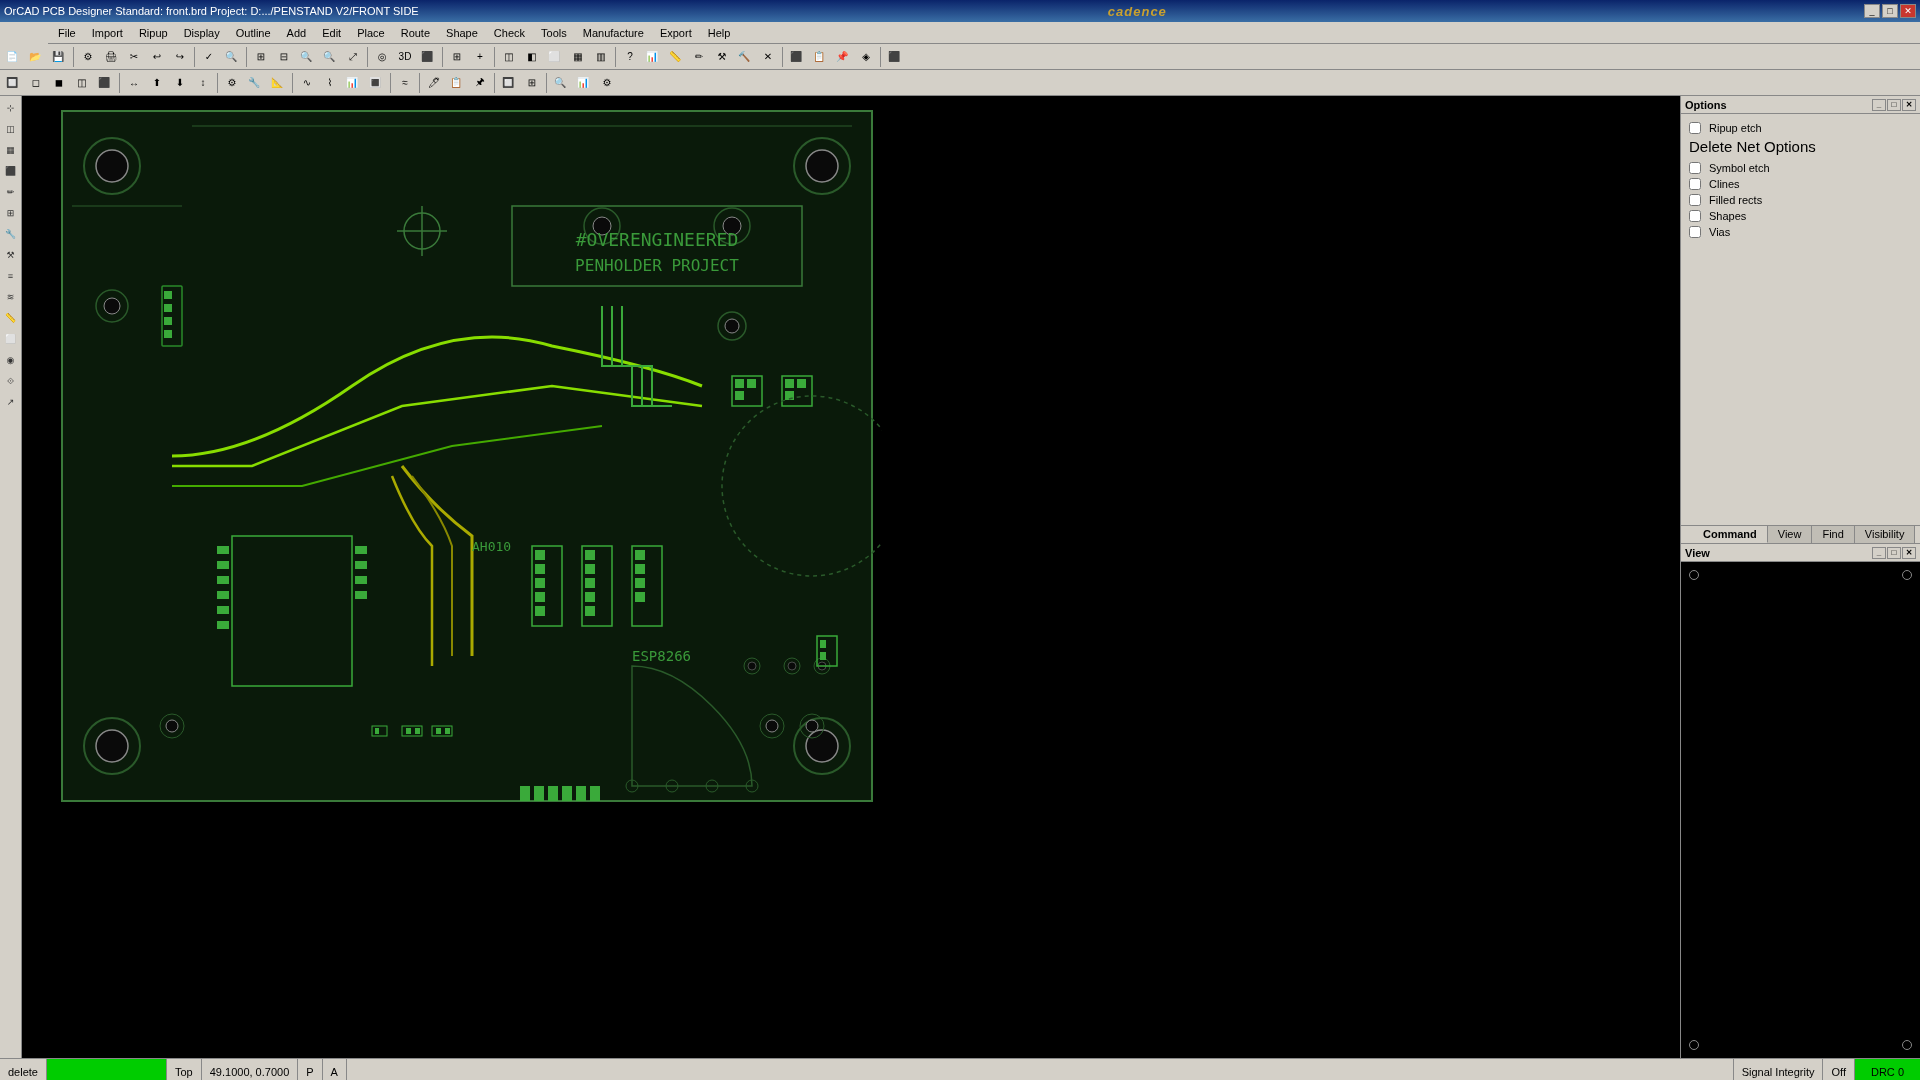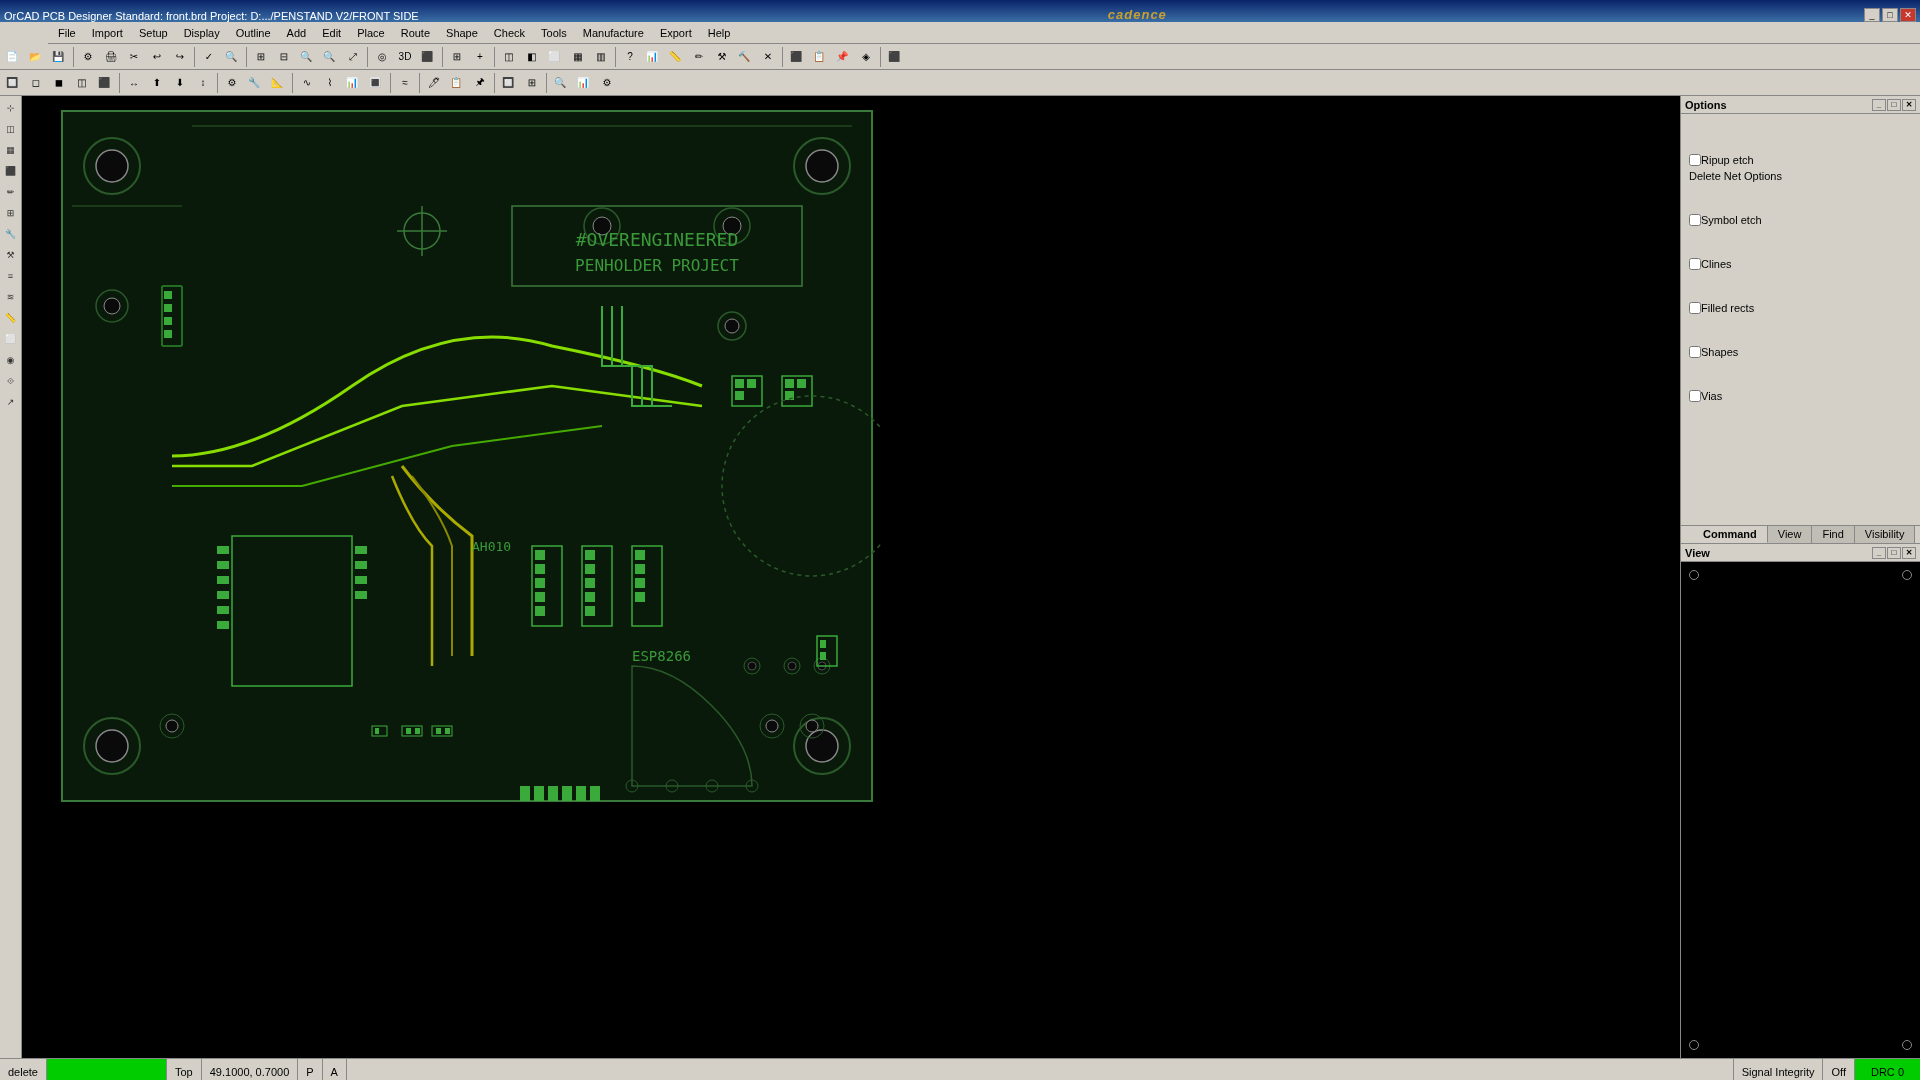--- a/index.html
+++ b/index.html
@@ -3,21 +3,21 @@
   <meta charset="utf-8">
   <style>
     * { margin: 0; padding: 0; box-sizing: border-box; }
     body { width: 1920px; height: 1080px; overflow: hidden; background: #d4d0c8; font-family: 'Segoe UI', Tahoma, Arial, sans-serif; font-size: 11px; }
 
     
     #titlebar {
       height: 22px;
       background: linear-gradient(to bottom, #0a246a, #3a6ea5);
       display: flex;
-      align-items: flex-end;
+      align-items: center;
       justify-content: space-between;
       padding: 0 4px;
       color: white;
       font-size: 11px;
     }
     #titlebar-controls { display: flex; gap: 2px; }
     .title-btn {
       width: 16px; height: 14px;
       background: #d4d0c8;
       border: 1px solid #888;
@@ -152,28 +152,27 @@
       border: 1px solid #888;
       font-size: 8px;
       cursor: pointer;
       display: flex; align-items: center; justify-content: center;
     }
     .panel-body { padding: 8px; }
 
     .checkbox-row {
       display: flex;
       align-items: center;
-      gap: 0;
+      gap: 8px;
       margin-bottom: 4px;
       font-size: 11px;
-      margin-top: 32px;
     }
     .checkbox-row input[type=checkbox] { width: 12px; height: 12px; }
 
-    .section-title { font-size: 11px; font-weight: normal; margin-bottom: 24px; }
+    .section-title { font-size: 15px; font-weight: normal; margin-bottom: 7px; }
 
     
     #tabs-row {
       display: flex;
       border-bottom: 1px solid #888;
       background: #d4d0c8;
       padding-left: 12px;
     }
     .tab {
       padding: 2px 10px;
@@ -270,21 +269,21 @@
   <div id="titlebar-controls" style="display:flex;gap:2px;margin-left:8px;">
     <div class="title-btn">_</div>
     <div class="title-btn">□</div>
     <div class="title-btn" style="background:#c8372e;color:white;">✕</div>
   </div>
 </div>
 
 <div id="menubar">
   <div class="menu-item">File</div>
   <div class="menu-item">Import</div>
-  <div class="menu-item">Setup</div>
+  <div class="menu-item">Ripup</div>
   <div class="menu-item">Display</div>
   <div class="menu-item">Outline</div>
   <div class="menu-item">Add</div>
   <div class="menu-item">Edit</div>
   <div class="menu-item">Place</div>
   <div class="menu-item">Route</div>
   <div class="menu-item">Shape</div>
   <div class="menu-item">Check</div>
   <div class="menu-item">Tools</div>
   <div class="menu-item">Manufacture</div>

